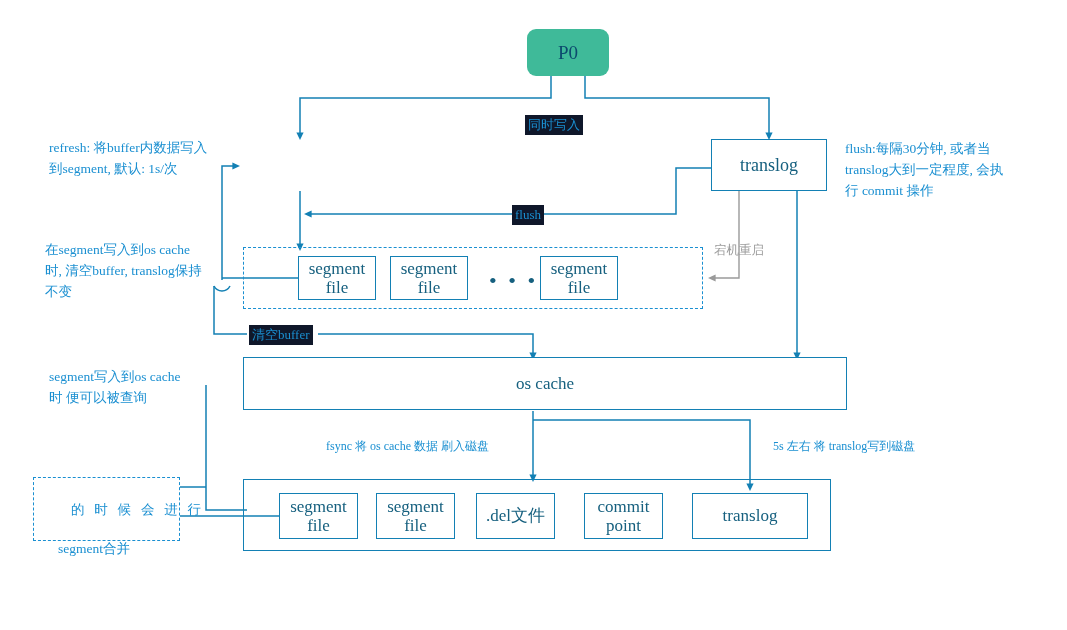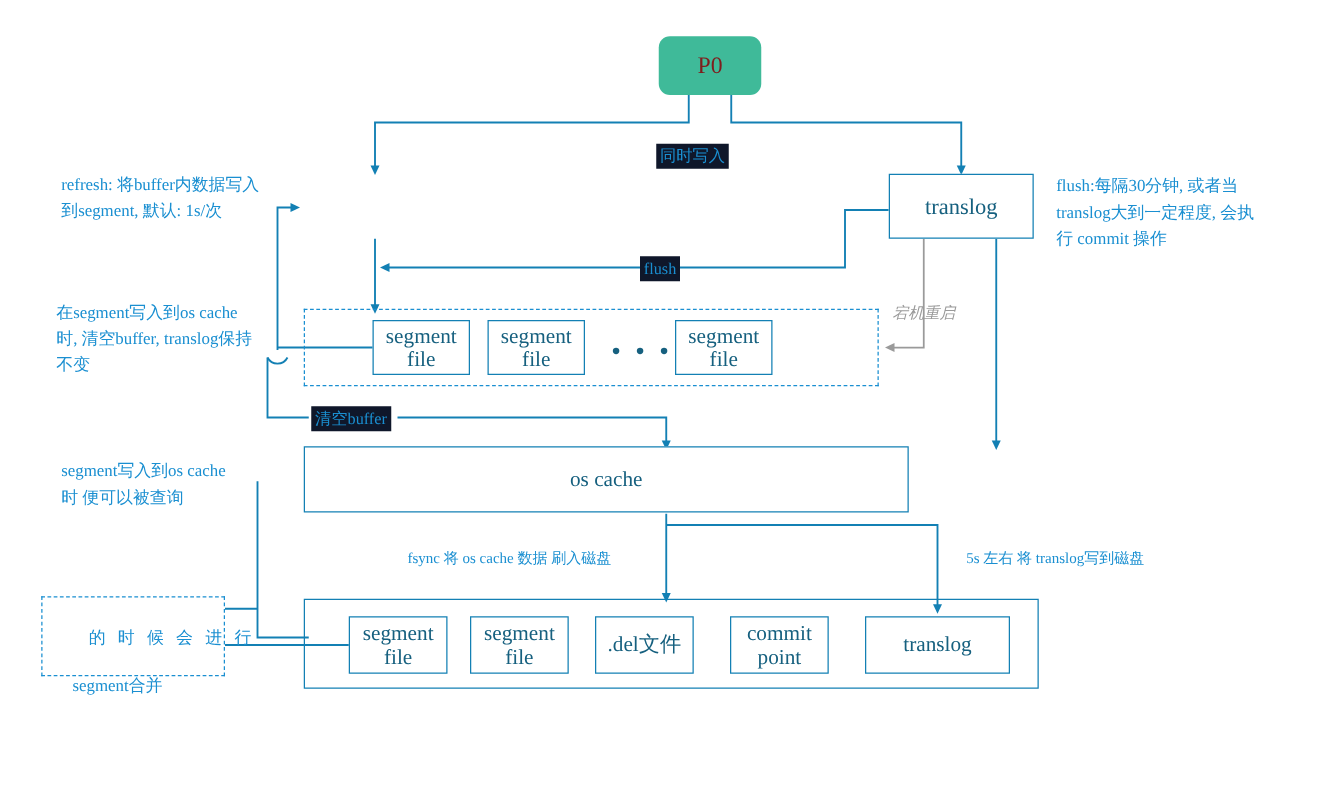--- a/index.html
+++ b/index.html
@@ -13,21 +13,21 @@
   
   .node{
     position:absolute;box-sizing:border-box;
     display:flex;align-items:center;justify-content:center;
     text-align:center;line-height:1.12;
     color:#16607f;
     border:1.4px solid #1380b4;background:#ffffff;
   }
   .node.p0{
     background:#3fba99;border:none;border-radius:9px;
-    color:#7f1d1d;font-size:19px;
+    color:#0c4a6e;font-size:19px;
   }
   .node.big{font-size:18px;}
   .node.seg{font-size:17px;}
   .node.wide{font-size:17px;}
 
   
   .dashbox{
     position:absolute;box-sizing:border-box;
     border:1.4px dashed #1a8fd1;background:transparent;
   }
@@ -114,42 +114,42 @@
   <div class="dashbox" style="left:243px;top:247px;width:460px;height:62px;"></div>
 
   <div class="node seg" style="left:298px;top:256px;width:78px;height:44px;white-space:pre-line;">segment
 file</div>
   <div class="node seg" style="left:390px;top:256px;width:78px;height:44px;white-space:pre-line;">segment
 file</div>
   <div class="dots" style="left:489px;top:268px;">• • •</div>
   <div class="node seg" style="left:540px;top:256px;width:78px;height:44px;white-space:pre-line;">segment
 file</div>
 
-  <div class="node wide" style="left:243px;top:357px;width:484px;height:53px;font-size:17px;">os cache</div>
+  <div class="node wide" style="left:243px;top:357px;width:604px;height:53px;font-size:17px;">os cache</div>
 
   <div class="container" style="left:243px;top:479px;width:588px;height:72px;"></div>
 
   <div class="node seg" style="left:279px;top:493px;width:79px;height:46px;white-space:pre-line;">segment
 file</div>
   <div class="node seg" style="left:376px;top:493px;width:79px;height:46px;white-space:pre-line;">segment
 file</div>
   <div class="node seg" style="left:476px;top:493px;width:79px;height:46px;">.del文件</div>
   <div class="node seg" style="left:584px;top:493px;width:79px;height:46px;white-space:pre-line;">commit
 point</div>
   <div class="node seg" style="left:692px;top:493px;width:116px;height:46px;">translog</div>
 
   <div class="dashbox" style="left:33px;top:477px;width:147px;height:64px;"></div>
 
   <div class="lbl edge" style="left:525px;top:115px;">同时写入</div>
 
   <div class="lbl edge" style="left:512px;top:205px;">flush</div>
 
   <div class="lbl edge" style="left:249px;top:325px;">清空buffer</div>
 
-  <div class="lbl gray" style="left:714px;top:241px;font-style:italic;">宕机重启</div>
+  <div class="lbl gray" style="left:714px;top:241px;">宕机重启</div>
 
   <div class="lbl" style="left:326px;top:437px;">fsync 将 os cache 数据 刷入磁盘</div>
 
   <div class="lbl" style="left:773px;top:437px;">5s 左右 将 translog写到磁盘</div>
 
   <div class="lbl note" style="left:49px;top:138px;width:185px;">refresh: 将buffer内数据写入
 到segment, 默认: 1s/次</div>
 
   <div class="lbl note" style="left:845px;top:139px;width:196px;">flush:每隔30分钟, 或者当
 translog大到一定程度, 会执

